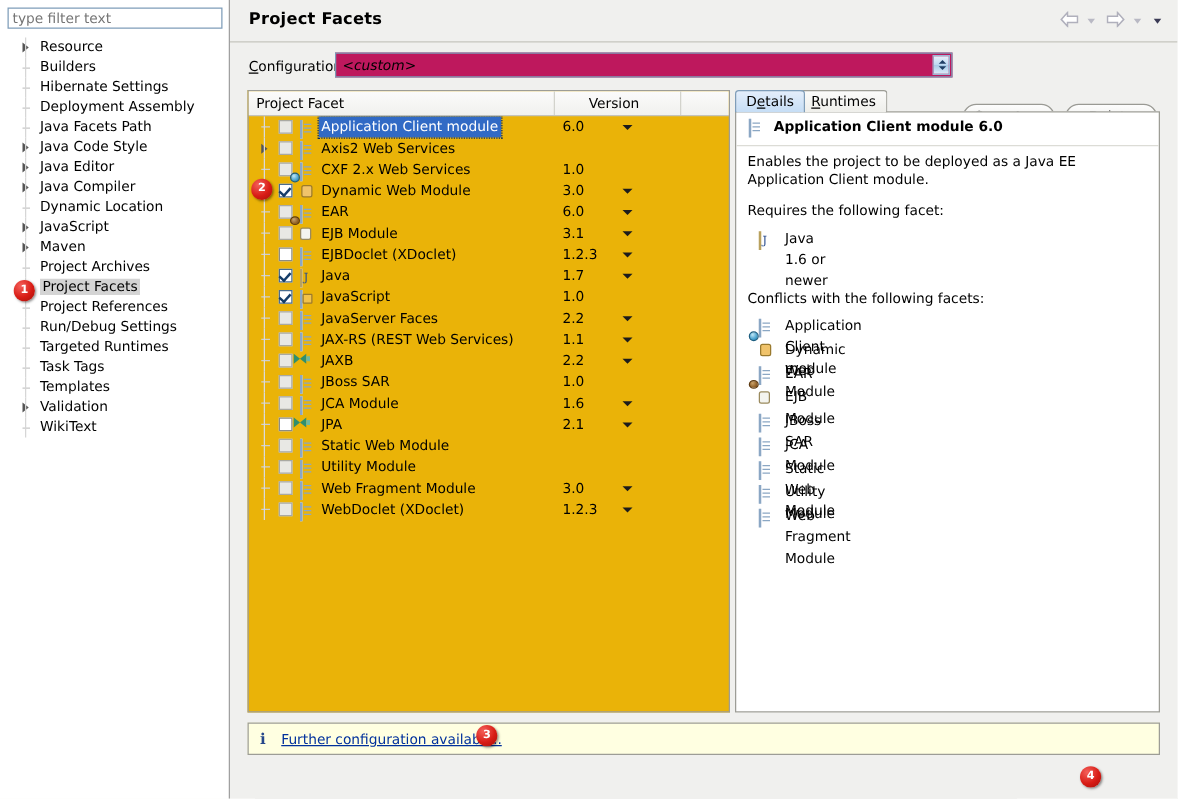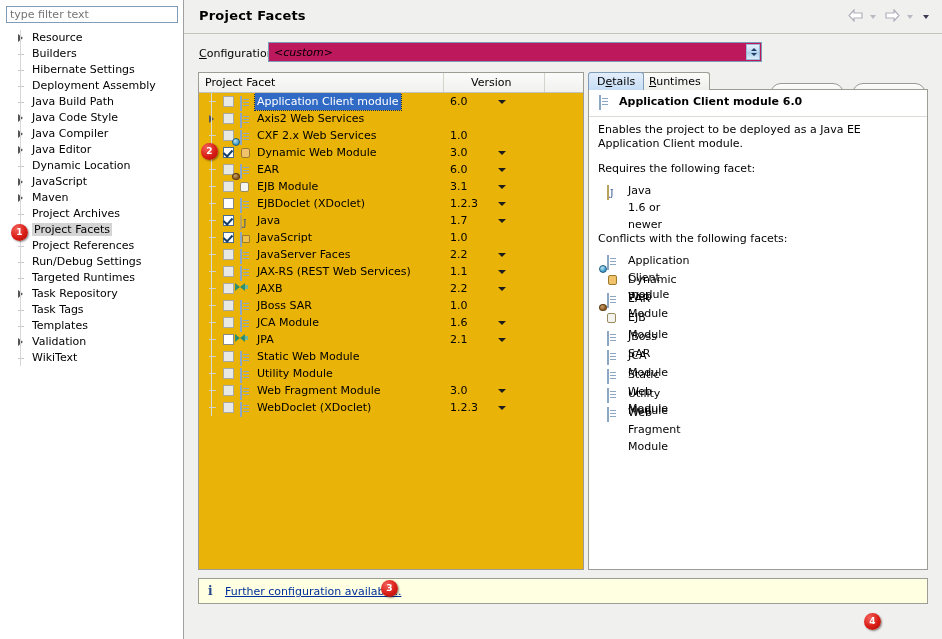--- a/index.html
+++ b/index.html
@@ -296,33 +296,32 @@
 
   <div id="sidebar">
     <div id="filter-wrap">
       <input id="filter-input" type="text" placeholder="type filter text" style="">
     </div>
     <div id="tree">
         <div class="tree-row"><span class="twisty"></span><span class="vline"></span><span class="lbl">Resource</span></div>
         <div class="tree-row"><span class="dash"></span><span class="vline"></span><span class="lbl">Builders</span></div>
         <div class="tree-row"><span class="dash"></span><span class="vline"></span><span class="lbl">Hibernate Settings</span></div>
         <div class="tree-row"><span class="dash"></span><span class="vline"></span><span class="lbl">Deployment Assembly</span></div>
-        <div class="tree-row"><span class="dash"></span><span class="vline"></span><span class="lbl">Java Build Path</span></div>
+        <div class="tree-row"><span class="dash"></span><span class="vline"></span><span class="lbl">Java Facets Path</span></div>
         <div class="tree-row"><span class="twisty"></span><span class="vline"></span><span class="lbl">Java Code Style</span></div>
+        <div class="tree-row"><span class="twisty"></span><span class="vline"></span><span class="lbl">Java Editor</span></div>
         <div class="tree-row"><span class="twisty"></span><span class="vline"></span><span class="lbl">Java Compiler</span></div>
-        <div class="tree-row"><span class="twisty"></span><span class="vline"></span><span class="lbl">Java Editor</span></div>
         <div class="tree-row"><span class="dash"></span><span class="vline"></span><span class="lbl">Dynamic Location</span></div>
         <div class="tree-row"><span class="twisty"></span><span class="vline"></span><span class="lbl">JavaScript</span></div>
         <div class="tree-row"><span class="twisty"></span><span class="vline"></span><span class="lbl">Maven</span></div>
         <div class="tree-row"><span class="dash"></span><span class="vline"></span><span class="lbl">Project Archives</span></div>
         <div class="tree-row selected"><span class="dash"></span><span class="vline"></span><span class="lbl">Project Facets</span></div>
         <div class="tree-row"><span class="dash"></span><span class="vline"></span><span class="lbl">Project References</span></div>
         <div class="tree-row"><span class="dash"></span><span class="vline"></span><span class="lbl">Run/Debug Settings</span></div>
         <div class="tree-row"><span class="dash"></span><span class="vline"></span><span class="lbl">Targeted Runtimes</span></div>
-        <div class="tree-row"><span class="twisty"></span><span class="vline"></span><span class="lbl">Task Repository</span></div>
         <div class="tree-row"><span class="dash"></span><span class="vline"></span><span class="lbl">Task Tags</span></div>
         <div class="tree-row"><span class="dash"></span><span class="vline"></span><span class="lbl">Templates</span></div>
         <div class="tree-row"><span class="twisty"></span><span class="vline"></span><span class="lbl">Validation</span></div>
         <div class="tree-row"><span class="dash"></span><span class="vline"></span><span class="lbl">WikiText</span></div>
       </div>
   </div>
 
   <div id="main">
 
     <div id="titlebar">

